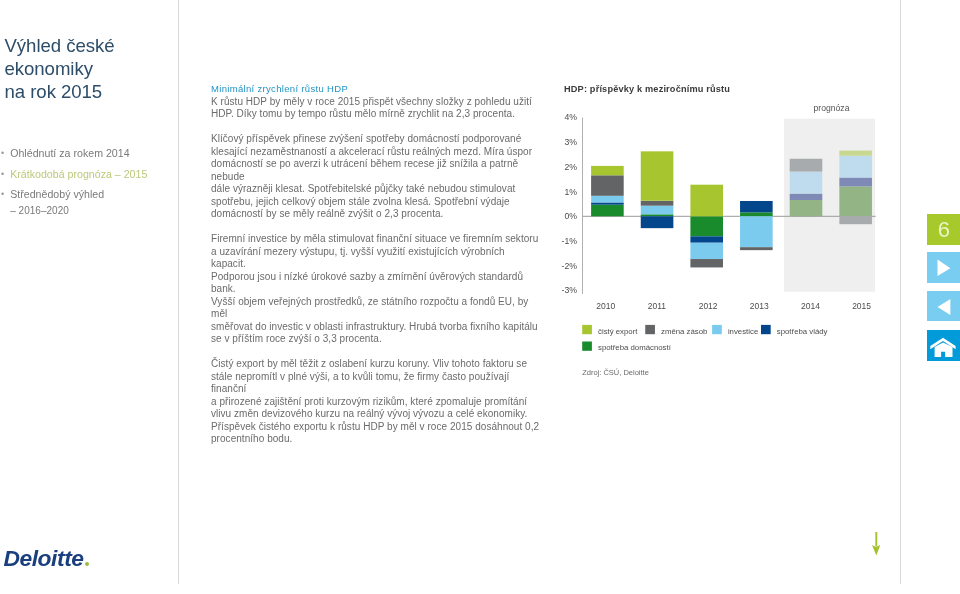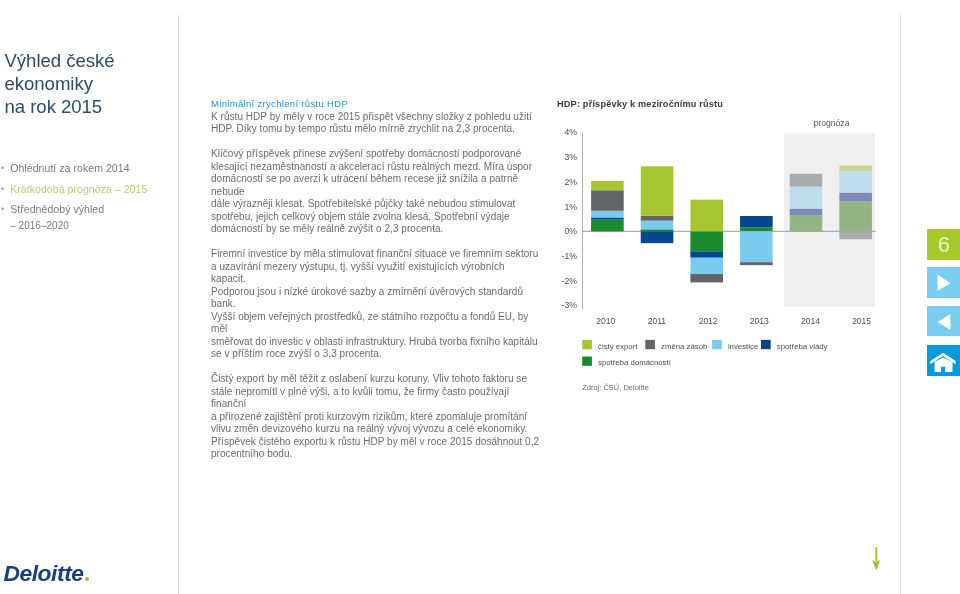--- a/index.html
+++ b/index.html
@@ -1,19 +1,19 @@
 <!DOCTYPE html>
 <html><head>
 <meta charset="utf-8">
 <title>Vyhled ceske ekonomiky na rok 2015</title>
 <style>
   html,body{margin:0;padding:0;}
   body{width:960px;height:594px;background:#ffffff;overflow:hidden;
        font-family:"Liberation Sans",sans-serif;-webkit-font-smoothing:antialiased;}
-  .slide{position:relative;width:960px;height:484px;background:#fff;margin-top:15px;}
+  .slide{position:relative;width:960px;height:484px;background:#fff;}
 
   
   .divider{position:absolute;top:0;width:1px;background:#d9d9d9;}
 
   
   .lead-title{position:absolute;left:4.5px;top:33.5px;width:175px;
       font-size:18.6px;line-height:23.35px;color:#2d4d68;font-weight:400;letter-spacing:-0.05px;}
   .toc{position:absolute;left:1px;top:143.4px;width:180px;}
   .toc-item{position:relative;padding-left:9.2px;font-size:10.6px;line-height:20.5px;color:#7a7a7a;letter-spacing:0.02px;}
   .toc-item::before{content:"\2022";position:absolute;left:0px;top:0;color:#9a9a9a;font-size:9px;}
@@ -27,21 +27,21 @@
   .logo .dot{display:inline-block;width:4.6px;height:4.6px;border-radius:50%;
      background:#9ebb3a;margin-left:1.2px;vertical-align:baseline;}
 
   
   .body-col{position:absolute;left:211px;top:83px;width:330px;}
   .para{font-size:10px;line-height:12.5px;color:#6b6b6b;margin:0 0 12.5px 0;letter-spacing:0.045px;}
   .para.head{color:#1f93c6;font-weight:400;margin:0;font-size:9.5px;letter-spacing:0.32px;}
 
   
   .chart{position:absolute;left:555px;top:78px;width:345px;height:300px;}
-  .chart-title{position:absolute;left:2px;top:6.1px;font-size:9.2px;font-weight:700;color:#3b3b3b;letter-spacing:0.17px;}
+  .chart-title{position:absolute;left:9px;top:6.1px;font-size:9.2px;font-weight:700;color:#3b3b3b;letter-spacing:0.17px;}
 
   
   .navbtn{position:absolute;left:927.4px;width:33px;overflow:hidden;}
   .pagenum{position:absolute;left:0;top:0;width:100%;text-align:center;
      font-size:22px;line-height:31.1px;color:#eaf4c3;font-weight:400;}
   .arrow-down{position:absolute;left:871.8px;top:532.4px;}
 </style>
 </head>
 <body>
 

